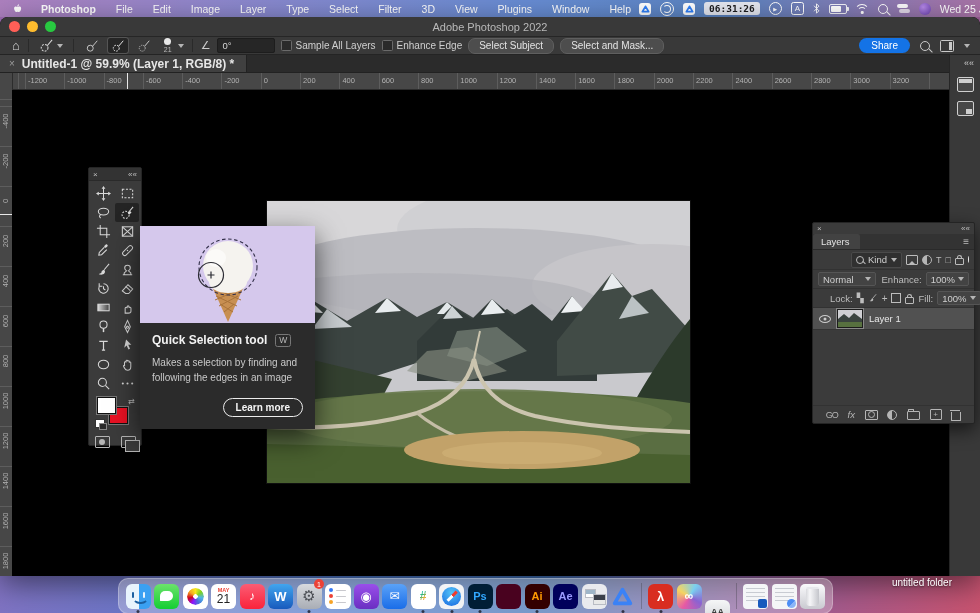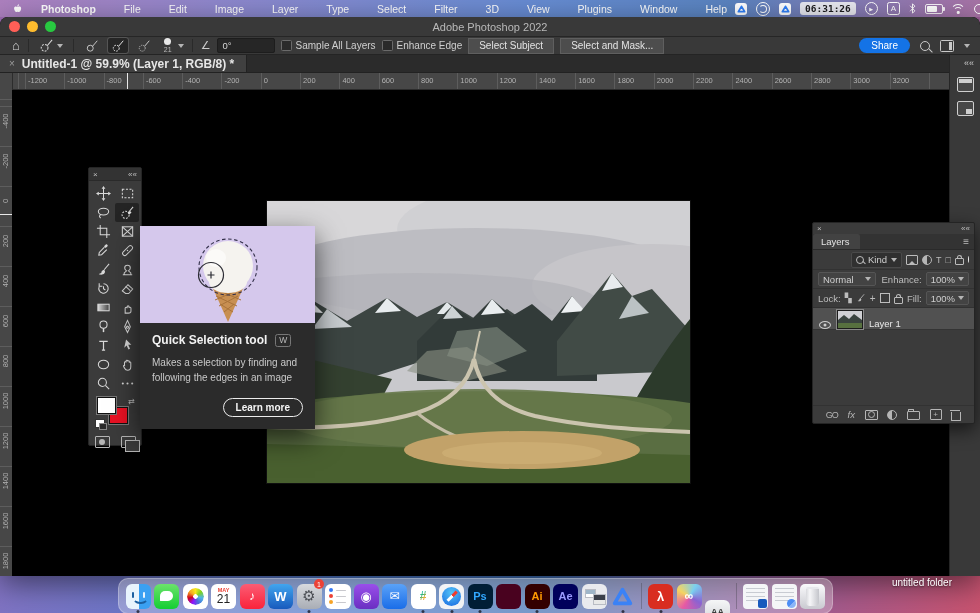--- a/index.html
+++ b/index.html
@@ -2,21 +2,21 @@
 <html><head>
 <meta charset="utf-8">
 <style>
   html,body{margin:0;padding:0;background:#111;}
   #screen{position:relative;width:980px;height:613px;overflow:hidden;
     font-family:"Liberation Sans","DejaVu Sans",sans-serif;
     background:linear-gradient(108deg,#a06cb4 0%,#7d74c4 18%,#4e79cb 45%,#3f6fb5 62%,#8f5f9e 80%,#c9536f 100%);}
   
   #menubar{position:absolute;left:0;top:0;width:980px;height:17px;display:flex;align-items:center;
     background:rgba(255,255,255,.14);color:#fff;font-size:10.5px;}
-  #menu-items{display:flex;align-items:center;gap:12px;}
+  #menu-items{display:flex;align-items:center;gap:4px;}
   .mitem{padding:0 8px;white-space:nowrap;}
   .mitem.bold{font-weight:bold;}
   #apple-logo{padding:0 10px 0 12px;display:flex;align-items:center;}
   #mb-right{margin-left:auto;display:flex;align-items:center;gap:9px;padding-right:10px;}
   .mb-ico{display:flex;align-items:center;justify-content:center;}
   .sqapp{width:12px;height:12px;border-radius:3px;background:#fff;display:flex;align-items:center;justify-content:center;}
   #timer-chip{background:rgba(240,240,244,.92);color:#1c1c1e;font-family:"DejaVu Sans Mono",monospace;
     font-size:9.5px;font-weight:bold;border-radius:3px;padding:1px 5px;}
   .playcirc{width:11px;height:11px;border:1.2px solid #fff;border-radius:50%;display:flex;align-items:center;justify-content:center;font-size:5px;color:#fff;}
   .abox{width:11px;height:11px;border:1.2px solid #fff;border-radius:2.5px;display:flex;align-items:center;justify-content:center;font-size:8px;color:#fff;}
@@ -55,21 +55,21 @@
   .caret{width:0;height:0;border-left:3px solid transparent;border-right:3px solid transparent;border-top:4px solid #b5b5b5;display:inline-block;}
   .modebtn{width:20px;height:15px;display:flex;align-items:center;justify-content:center;border-radius:2px;}
   .modebtn.active{background:#262626;outline:1px solid #555;}
   .brushsz{display:flex;flex-direction:column;align-items:center;line-height:1;margin-left:4px;}
   .brushsz i{width:7px;height:7px;background:#e8e8e8;border-radius:50%;}
   .brushsz b{font-weight:normal;font-size:7px;color:#bbb;margin-top:1px;}
   .angleg{font-size:11px;color:#ccc;}
   .field{background:#262626;border:1px solid #1d1d1d;border-radius:2px;color:#d6d6d6;font-size:9.5px;padding:1px 5px;min-width:46px;height:11px;line-height:11px;}
   .chk{display:flex;align-items:center;gap:4px;white-space:nowrap;font-size:10px;color:#cfcfcf;}
   .chk i{width:9px;height:9px;background:#2a2a2a;border:1px solid #6a6a6a;border-radius:1.5px;}
-  .obtn{background:#4d4d4d;border:1px solid #5f5f5f;border-radius:0;color:#e3e3e3;font-size:10px;padding:1.5px 10px;white-space:nowrap;}
+  .obtn{background:#4d4d4d;border:1px solid #5f5f5f;border-radius:7px;color:#e3e3e3;font-size:10px;padding:1.5px 10px;white-space:nowrap;}
   #ob-right{margin-left:auto;display:flex;align-items:center;gap:10px;padding-right:10px;}
   #share-btn{background:#1473e6;color:#fff;border-radius:9px;font-size:10px;padding:2px 12px;}
   .magico2{width:8px;height:8px;border:1.4px solid #c9c9c9;border-radius:50%;position:relative;}
   .magico2::after{content:"";position:absolute;width:5px;height:1.4px;background:#c9c9c9;transform:rotate(45deg);right:-4px;bottom:-2px;}
   .wsico{width:12px;height:10px;border:1px solid #c9c9c9;border-radius:1.5px;position:relative;}
   .wsico::before{content:"";position:absolute;right:1px;top:1px;bottom:1px;width:3px;background:#c9c9c9;}
   
   #tabbar{position:absolute;left:0;top:38px;width:100%;height:17px;background:#2b2b2b;border-bottom:1px solid #222;}
   #doc-tab{position:absolute;left:0;top:0;height:17px;background:#404040;display:flex;align-items:center;gap:7px;padding:0 12px 0 9px;border-right:1px solid #222;}
   #doc-tab .x{color:#9a9a9a;font-size:10px;}
@@ -135,21 +135,21 @@
   .imgico{width:10px;height:8px;border:1px solid #bbb;border-radius:1px;position:relative;overflow:hidden;}
   .imgico::after{content:"";position:absolute;left:1px;bottom:-1px;border-left:4px solid transparent;border-right:4px solid transparent;border-bottom:4px solid #bbb;}
   .lockico{width:7px;height:5px;border:1px solid #bbb;border-radius:1px;position:relative;margin-top:4px;}
   .lockico::before{content:"";position:absolute;top:-4px;left:1px;width:3px;height:3px;border:1px solid #bbb;border-bottom:none;border-radius:3px 3px 0 0;}
   .dotfill{width:7px;height:7px;border-radius:50%;background:#e8e8e8;margin-left:auto;}
   #lblend{height:18px;}
   .selbox{display:flex;align-items:center;justify-content:space-between;background:#434343;border:1px solid #555;border-radius:2px;height:12px;padding:0 4px;width:86px;}
   .numbox{display:flex;align-items:center;gap:3px;background:#434343;border:1px solid #555;border-radius:2px;height:12px;padding:0 4px;}
   #llock{height:18px;}
   #llayer-rows .layer{display:flex;align-items:center;gap:6px;height:21px;padding:0 6px;border-bottom:1px solid #343434;}
-  #llayer-rows .layer.sel{background:#515151;align-items:flex-end;}
+  #llayer-rows .layer.sel{background:#515151;}
   .eye{width:10px;height:6px;border:1px solid #ccc;border-radius:50%;position:relative;}
   .eye::after{content:"";position:absolute;left:50%;top:50%;transform:translate(-50%,-50%);width:3px;height:3px;border-radius:50%;background:#ccc;}
   .thumb{width:24px;height:17px;border:1px solid #1c1c1c;outline:1px solid #888;}
   .thumb.bg{background:#fff;}
   .lname{font-size:9.5px;color:#e8e8e8;}
   .layer .lockico{margin-left:auto;margin-right:3px;}
   #lbottom{position:absolute;left:0;right:0;bottom:0;height:17px;display:flex;align-items:center;justify-content:space-around;padding:0 8px;border-top:1px solid #323232;color:#b5b5b5;}
   .fxtxt{font-style:italic;font-size:9.5px;color:#b5b5b5;}
   .maskico{width:11px;height:8px;border:1px solid #b5b5b5;border-radius:1px;display:flex;align-items:center;justify-content:center;}
   .maskico i{width:5px;height:5px;border:1px solid #b5b5b5;border-radius:50%;}
@@ -616,21 +616,21 @@
           <span>Normal</span>
           <span class="caret"></span>
         </span>
         <span style="margin-left:2px;color:#bdbdbd;">Enhance:</span>
         <span class="numbox">
           <span>100%</span>
           <span class="caret"></span>
         </span>
       </div>
       <div class="lrow" id="llock">
-        <span style="color:#bdbdbd;">Lock:</span>
+        <span style="color:#bdbdbd;margin-left:12px;">Lock:</span>
         <span class="fico" style="width:10px;">▚</span>
         <span class="fico" style="width:10px;">
             <svg width="10" height="10" viewBox="0 0 16 16" fill="none" stroke="#bdbdbd" stroke-width="1.3">
               <path d="M13 2L7.5 8.5"></path>
               <path d="M7.5 8.5c-1.3.2-2.3 1.3-2.5 3-.8.3-1.6.4-2.3 1.3 1.6.6 4 .5 5.3-1 .7-.9.6-2.2-.5-3.3z" fill="#bdbdbd" stroke="none"></path>
             </svg>
           </span>
         <span class="fico" style="width:10px;font-size:10px;">+</span>
         <span class="fico" style="width:10px;">
             <span style="width:8px;height:8px;border:1px solid #bdbdbd;display:inline-block;"></span>

